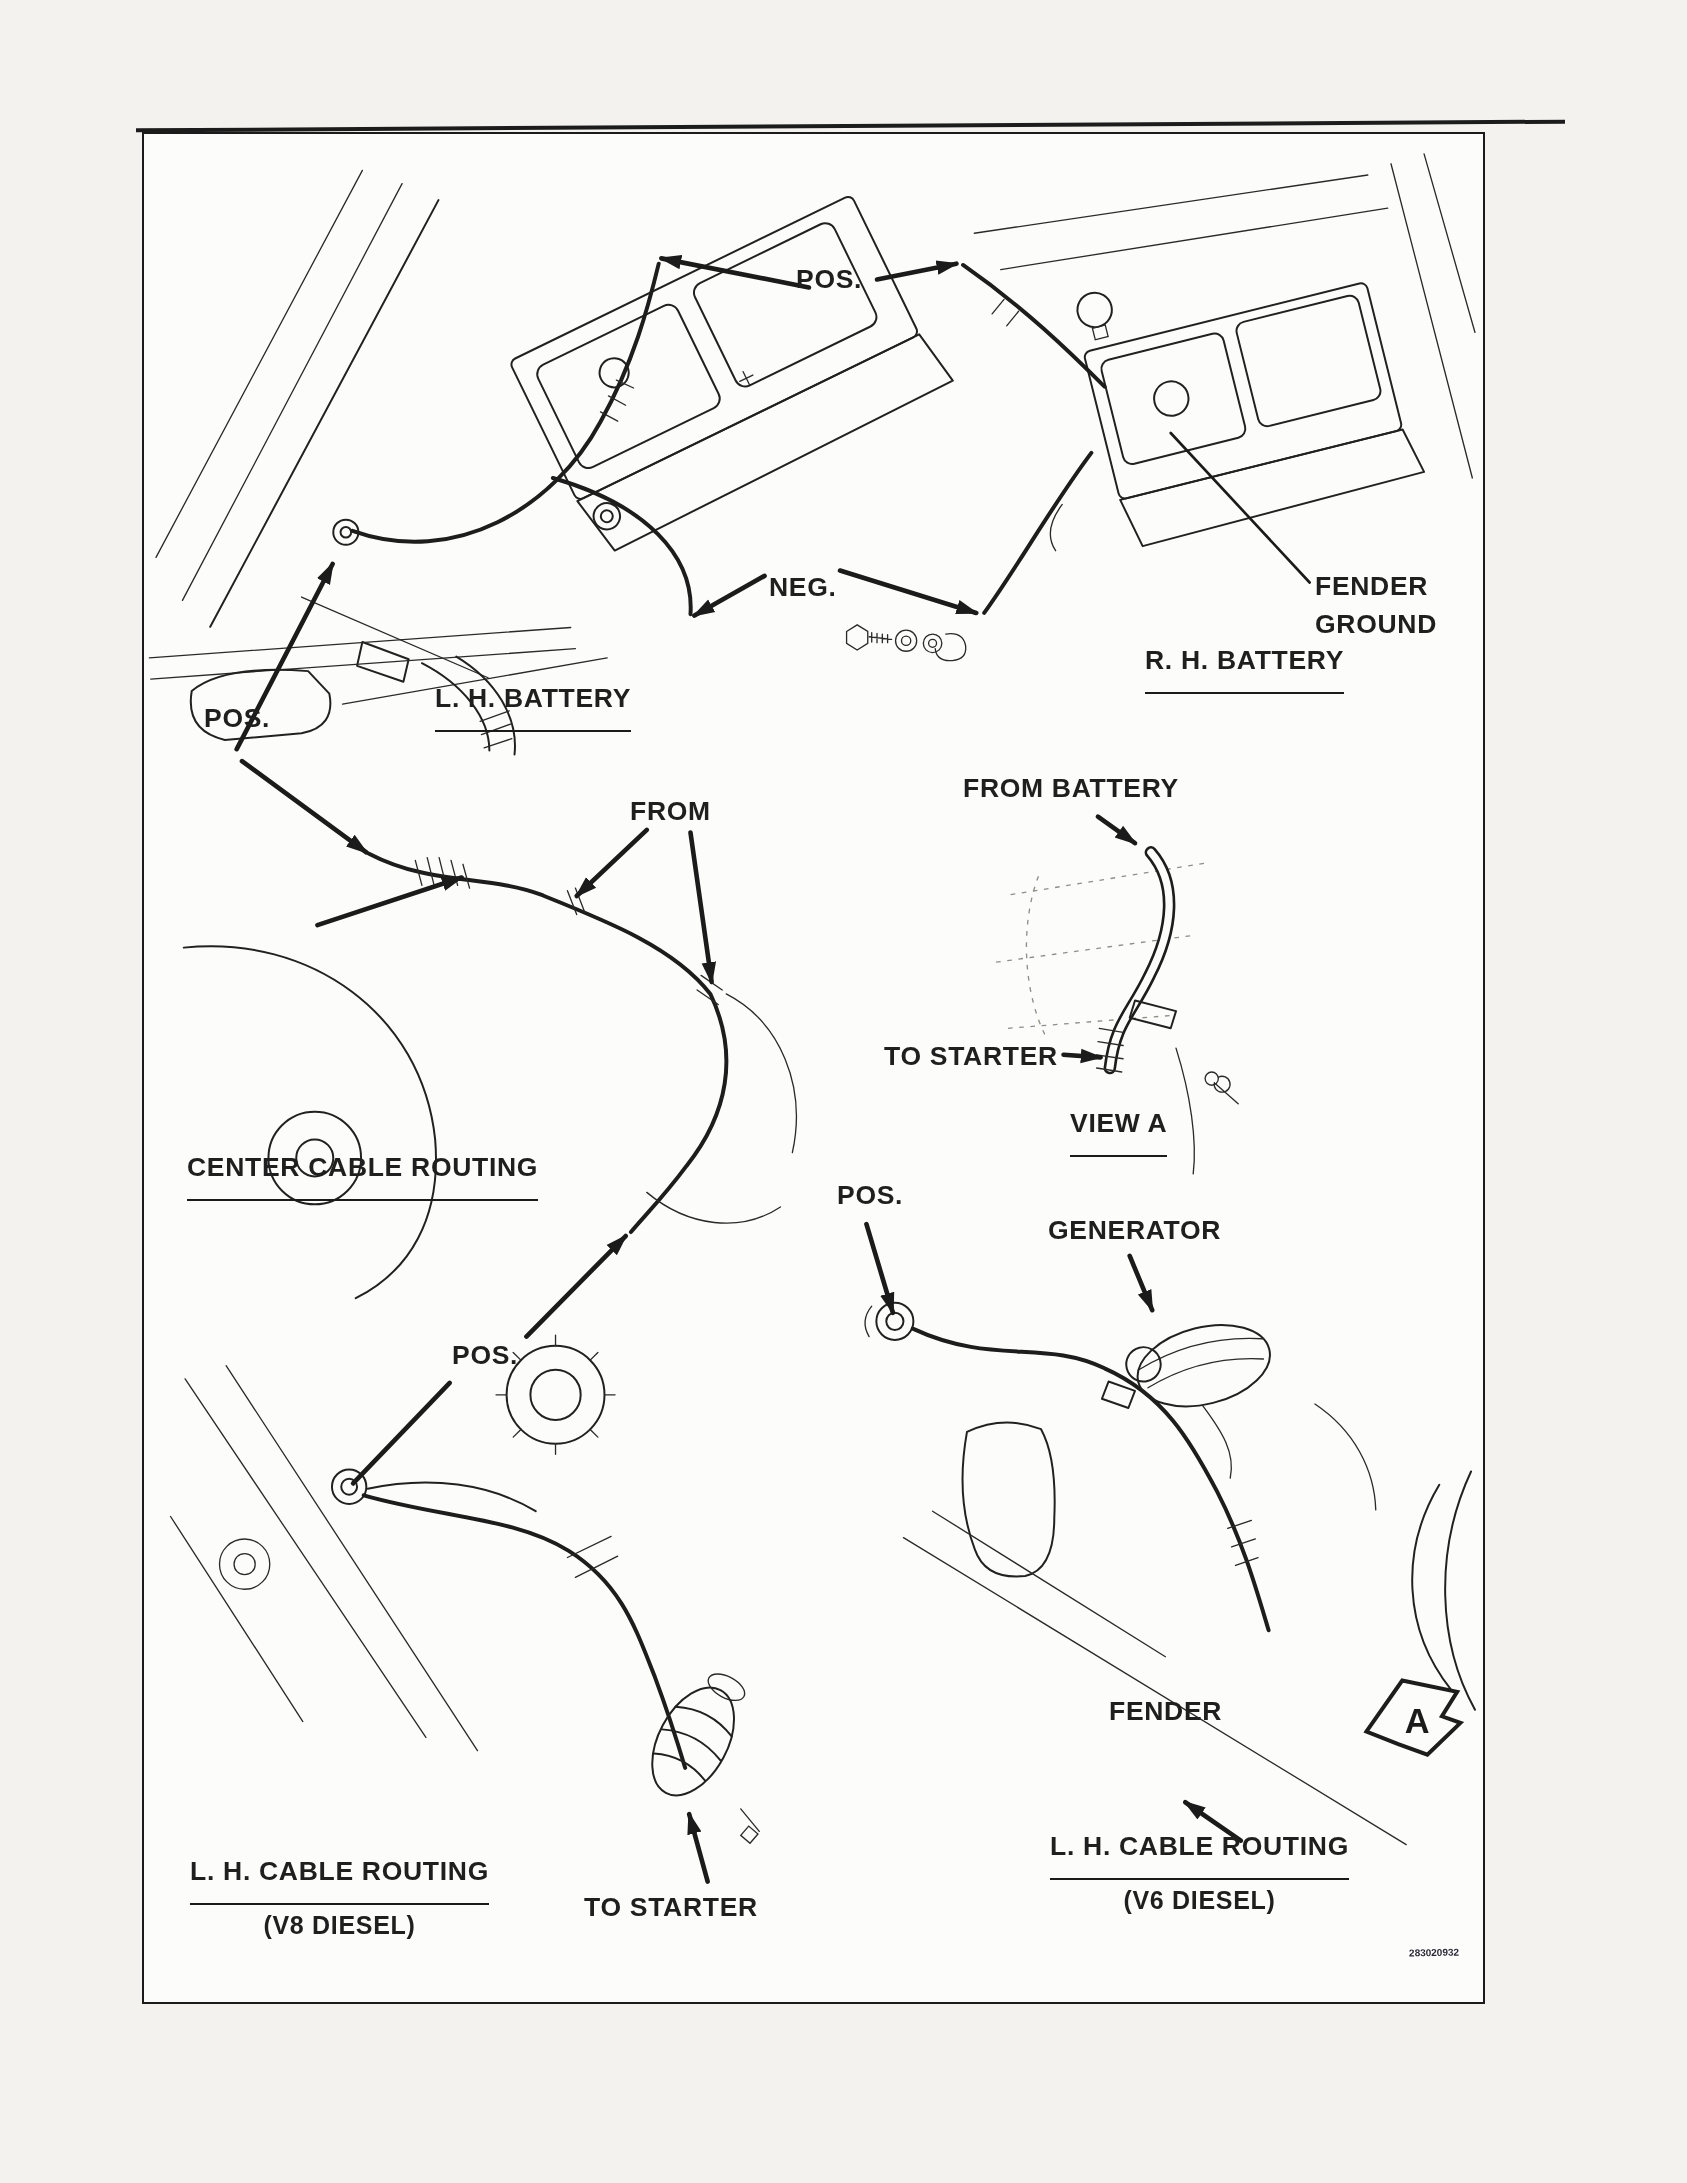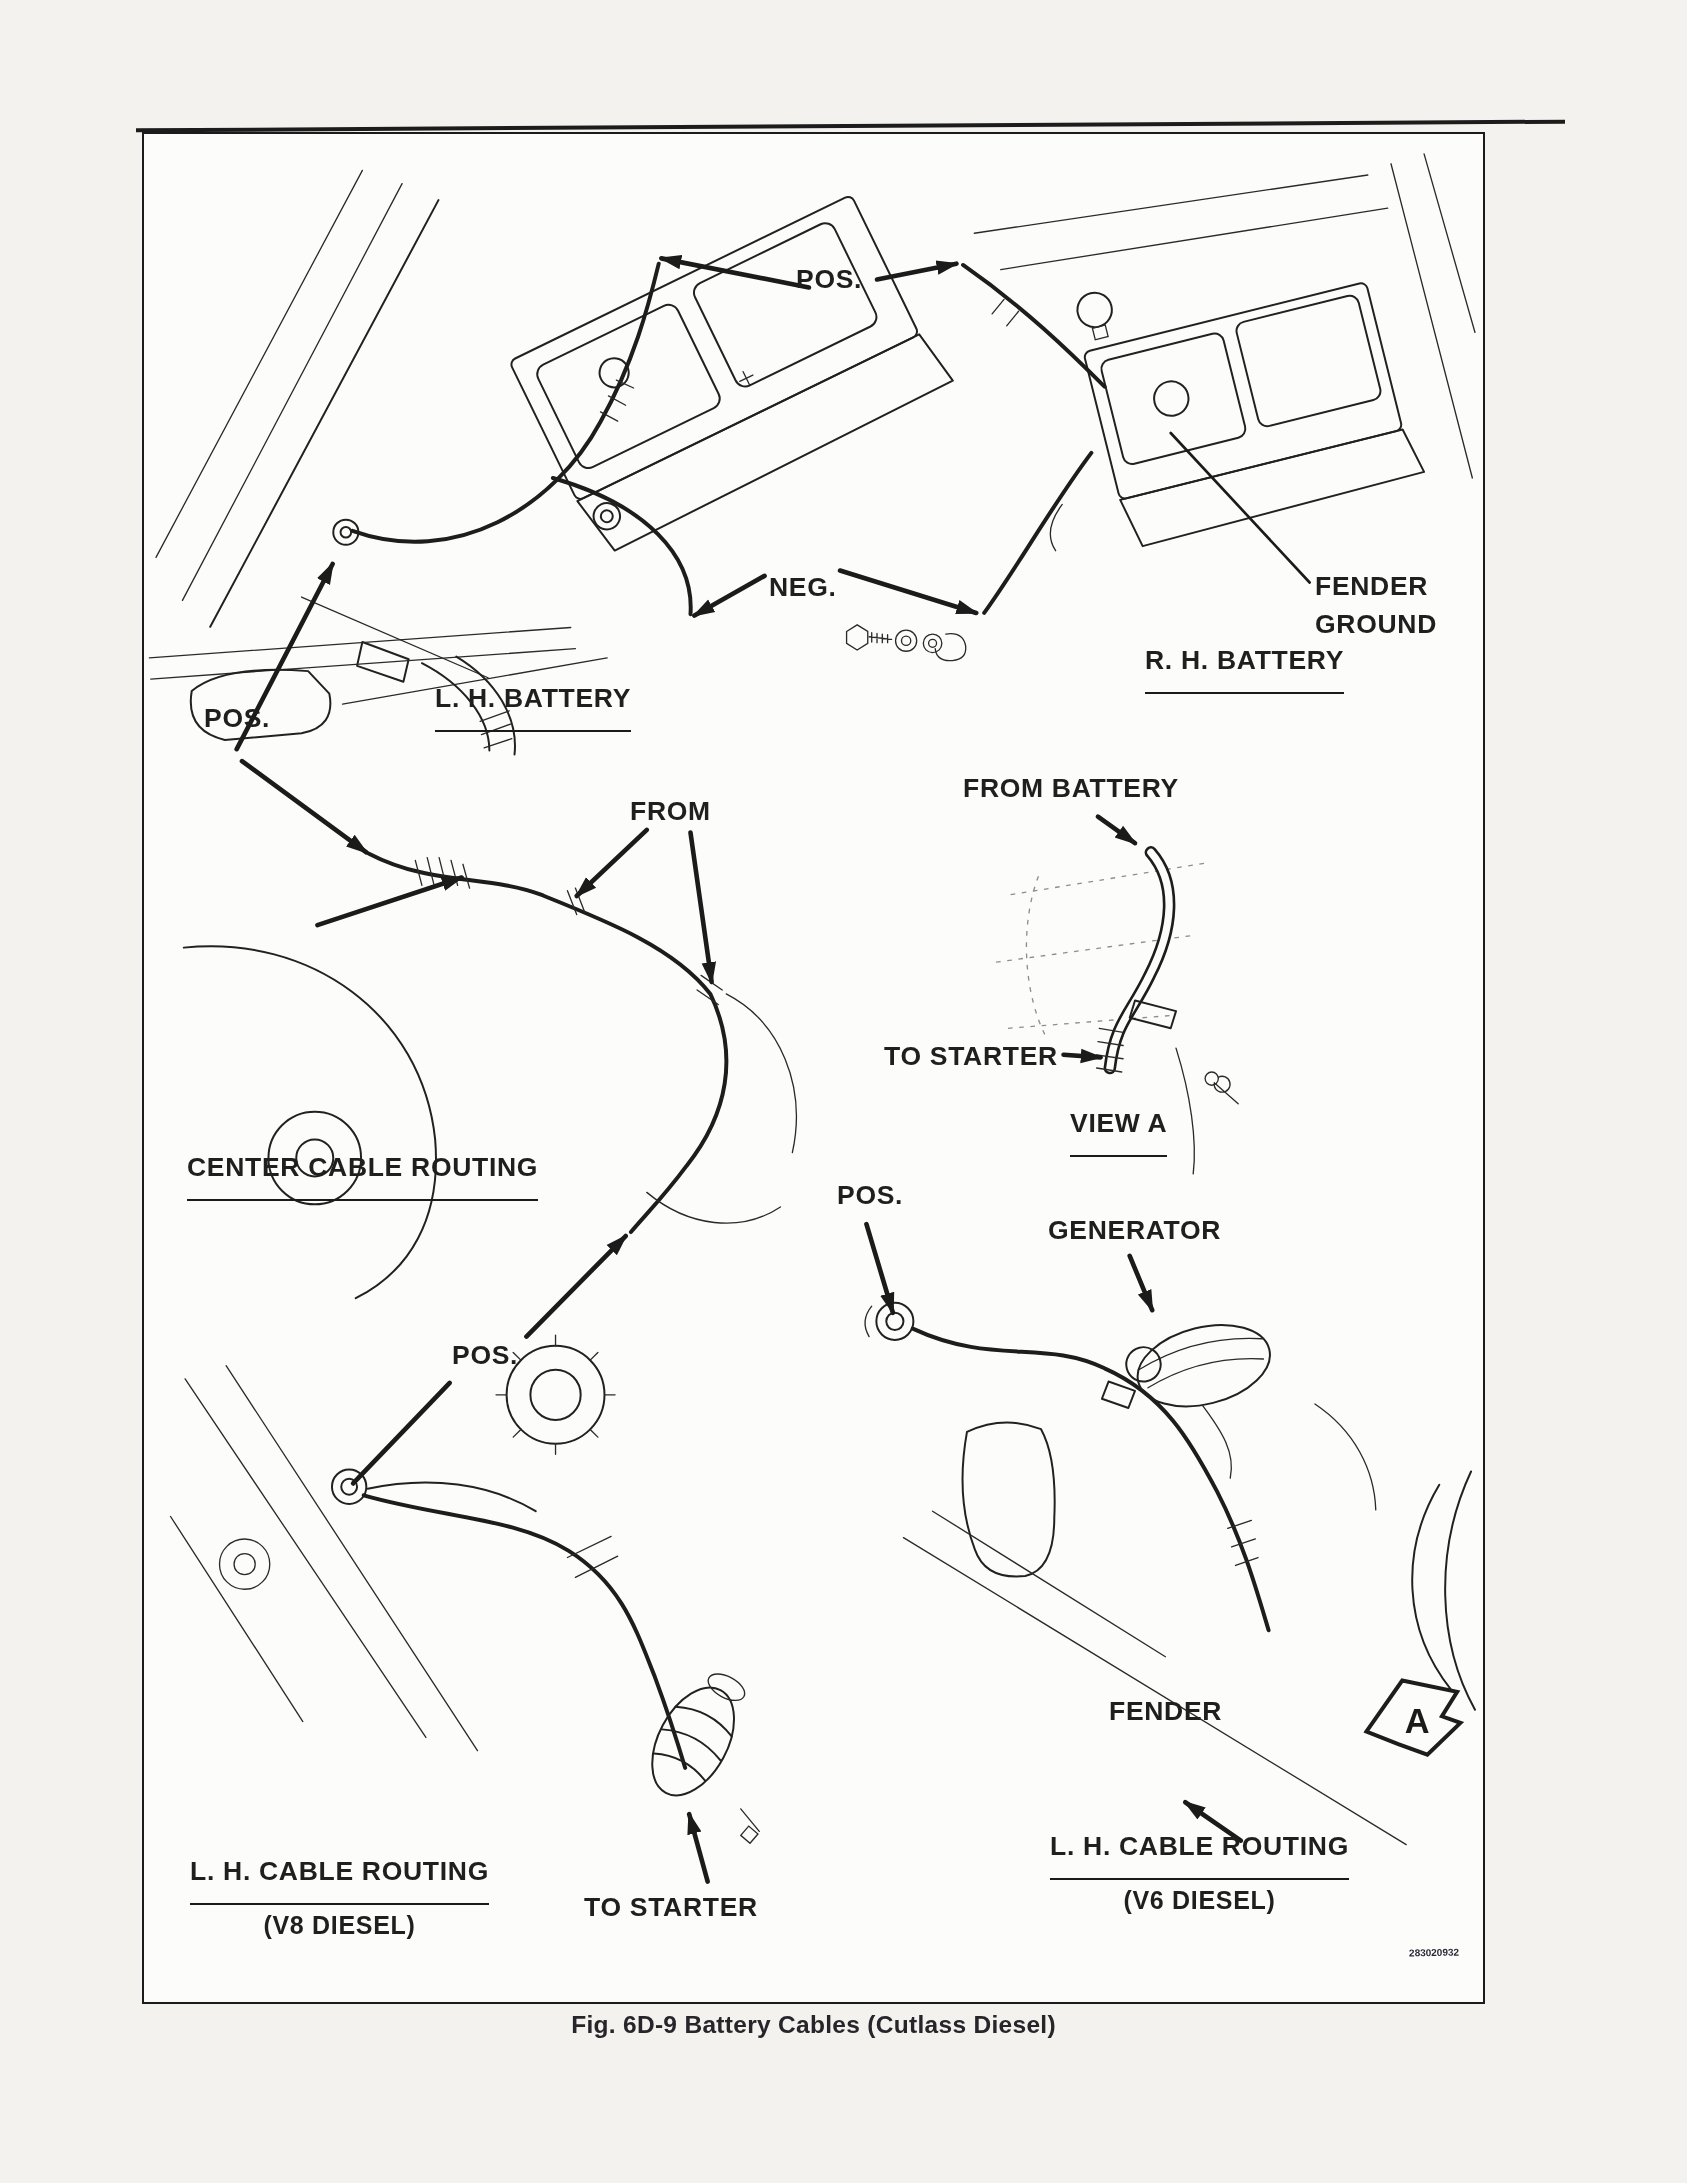--- a/index.html
+++ b/index.html
@@ -250,15 +250,14 @@
     <div class="lbl" style="left:965px;top:1563px;">FENDER</div>
 
     <div class="lbl ctr" style="left:880px;top:1698px;width:351px;">
       <span class="cap">L. H. CABLE ROUTING</span>
       <div class="subcap">(V6 DIESEL)</div>
     </div>
 
     <div class="pnum" style="left:1265px;top:1813px;">283020932</div>
   </div>
 
-  <div class="pagecap">Fig. 6D-9 Battery Cables (Cutlass Diesel)</div>
 </div>
 
 
 </body></html>

